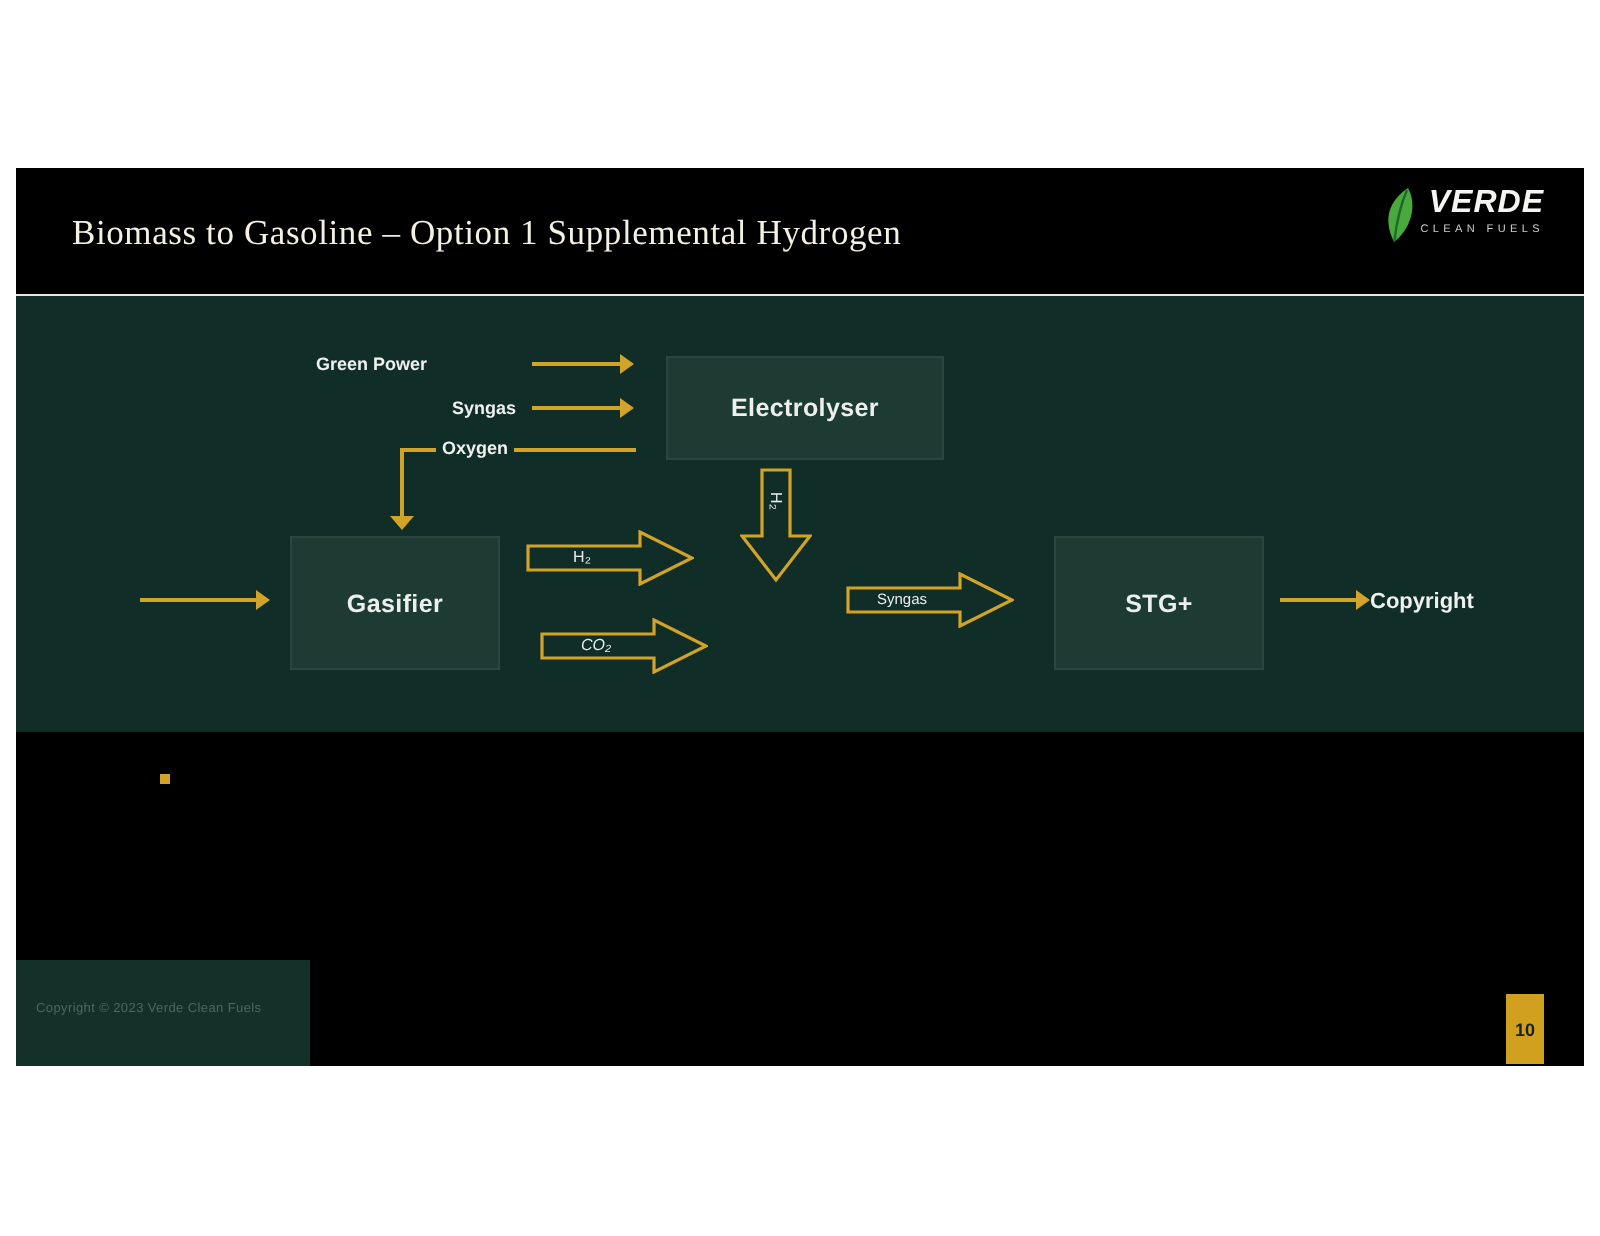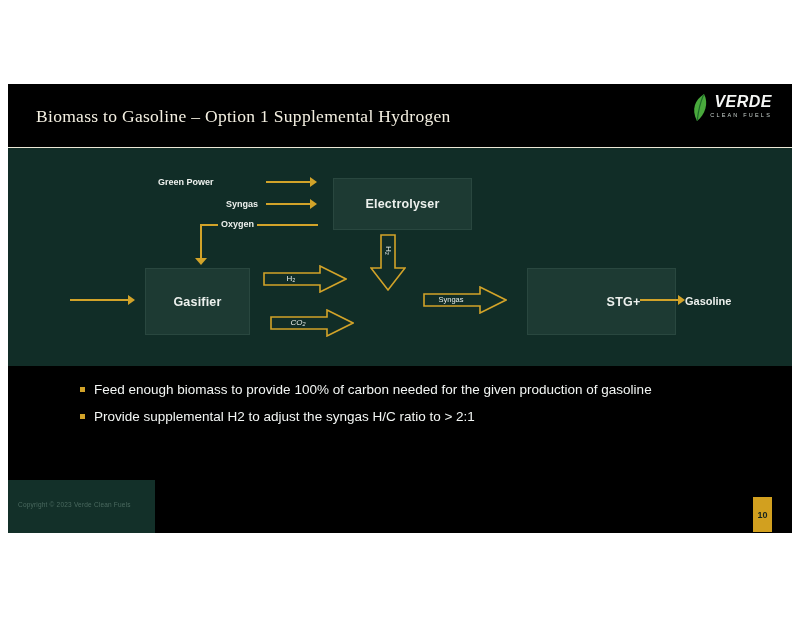--- a/index.html
+++ b/index.html
@@ -98,21 +98,21 @@
     <div class="dlabel" style="left:150px;top:51px;width:100px;text-align:right;">Syngas</div>
     <div class="tarrow" style="left:258px;top:55px;width:44px;"></div>
 
     <div class="hline" style="left:192px;top:76px;width:118px;"></div>
     <div class="vline" style="left:192px;top:76px;height:34px;"></div>
     <div class="downhead" style="left:187px;top:110px;"></div>
     <div class="oxy-label" style="left:210px;top:71px;">Oxygen</div>
 
     <div class="pbox" style="left:325px;top:30px;width:137px;height:50px;">Electrolyser</div>
     <div class="pbox" style="left:137px;top:120px;width:103px;height:65px;">Gasifier</div>
-    <div class="pbox" style="left:519px;top:120px;width:103px;height:65px;padding-left:44px;">STG+</div>
+    <div class="pbox" style="left:519px;top:120px;width:103px;height:65px;">STG+</div>
 
     <div class="blockarrow" style="left:362px;top:86px;width:36px;height:58px;">
       <svg width="36" height="58" viewBox="0 0 36 58">
         <polygon points="11,1 25,1 25,34 35,34 18,56 1,34 11,34" fill="none" stroke="#d2a329" stroke-width="1.6"></polygon>
       </svg>
       <span class="flow-label rot" style="left:6px;top:12px;width:24px;">H₂</span>
     </div>
 
     <div class="tarrow" style="left:62px;top:151px;width:58px;"></div>
 
@@ -131,31 +131,26 @@
     </div>
 
     <div class="blockarrow" style="left:415px;top:138px;width:84px;height:28px;">
       <svg width="84" height="28" viewBox="0 0 84 28">
         <polygon points="1,8 57,8 57,1 83,14 57,27 57,20 1,20" fill="none" stroke="#d2a329" stroke-width="1.6"></polygon>
       </svg>
       <span class="flow-label" style="left:0;top:9px;width:56px;font-size:7.5px;">Syngas</span>
     </div>
 
     <div class="tarrow" style="left:632px;top:151px;width:38px;"></div>
-    <div class="dlabel" style="left:677px;top:147px;font-size:11px;">Gasoline</div>
+    <div class="dlabel" style="left:677px;top:147px;font-size:11px;">Copyright</div>
   </div>
 
   <div class="bullets">
     <div class="bullet">
       <span class="mark"></span>
-      <span>Feed enough biomass to provide 100% of carbon needed for the given production of gasoline</span>
-    </div>
-    <div class="bullet">
-      <span class="mark"></span>
-      <span>Provide supplemental H2 to adjust the syngas H/C ratio to &gt; 2:1</span>
     </div>
   </div>
 
   <div class="footer-panel">
     <div class="copyright">Copyright © 2023 Verde Clean Fuels</div>
   </div>
   <div class="pagenum">10</div>
 
 </div>
 

